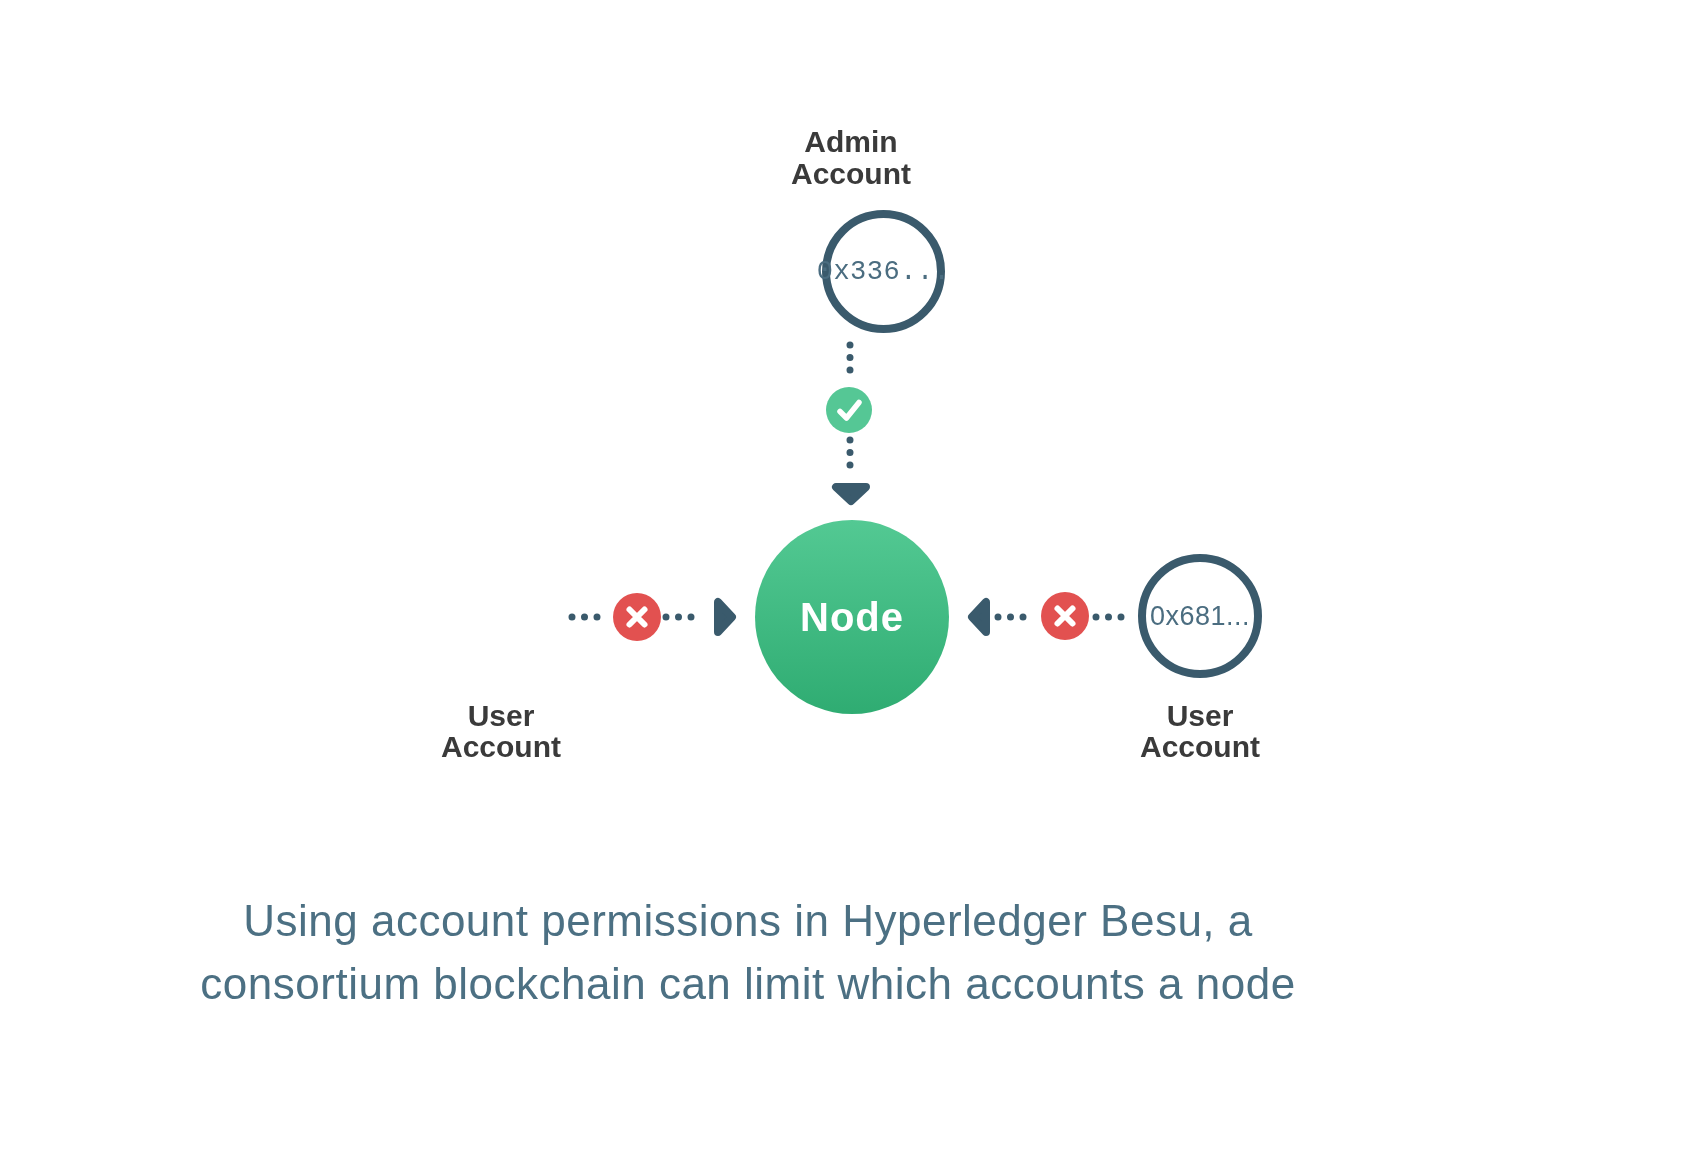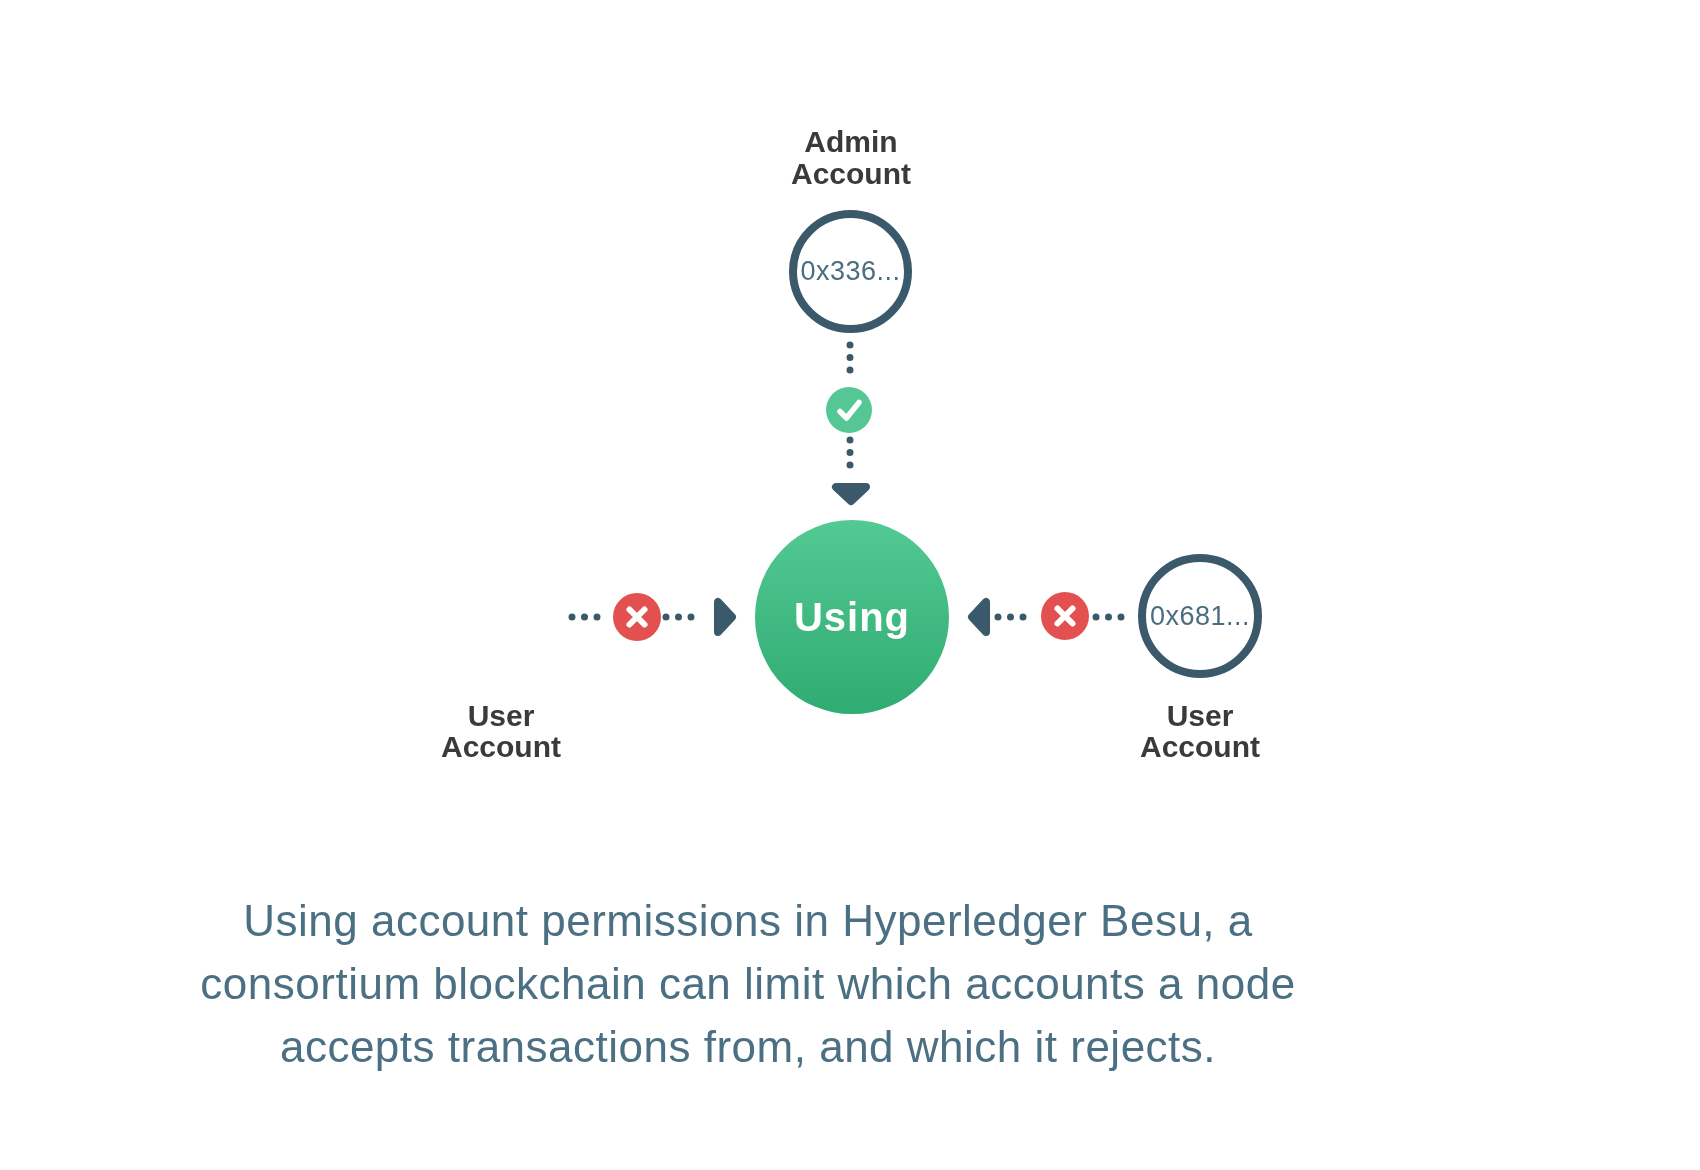--- a/index.html
+++ b/index.html
@@ -43,21 +43,21 @@
     border:8px solid var(--slate);
     border-radius:50%;
     display:flex;align-items:center;justify-content:center;
   }
   .addr{
     color:var(--address-text);
     font-size:27px;
     letter-spacing:0.5px;
     white-space:nowrap;
   }
-  .circle-admin{left:789px;top:210px;width:123px;height:123px;}
+  .circle-admin{left:822px;top:210px;width:123px;height:123px;font-family:Liberation Mono, monospace;}
   .circle-user-left{left:440px;top:556px;}
   .circle-user-right{left:1138px;top:554px;}
   .node-circle{
     position:absolute;z-index:2;
     left:755px;top:520px;
     width:194px;height:194px;
     border-radius:50%;
     background:linear-gradient(180deg,var(--green-node-top) 0%,var(--green-node-bottom) 100%);
     display:flex;align-items:center;justify-content:center;
   }
@@ -128,21 +128,21 @@
     <span class="addr">0x336...</span>
   </div>
 
   <div class="badge badge-check">
     <svg width="46" height="46" viewBox="0 0 46 46">
       <path d="M14 24.5 L20.5 31 L33 15.5" fill="none" stroke="#ffffff" stroke-width="5.5" stroke-linecap="round" stroke-linejoin="round"></path>
     </svg>
   </div>
 
   <div class="node-circle">
-    <span class="node-label">Using</span>
+    <span class="node-label">Node</span>
   </div>
 
   <div class="badge badge-x badge-x-left">
     <svg width="48" height="48" viewBox="0 0 48 48">
       <path d="M16.5 16.5 L31.5 31.5 M31.5 16.5 L16.5 31.5" fill="none" stroke="#ffffff" stroke-width="6" stroke-linecap="round"></path>
     </svg>
   </div>
   <div class="acct-label label-user-left">
     <div>User</div>
     <div>Account</div>
@@ -157,16 +157,15 @@
     </svg>
   </div>
   <div class="acct-label label-user-right">
     <div>User</div>
     <div>Account</div>
   </div>
 
   <div class="caption">
     <div>Using account permissions in Hyperledger Besu, a</div>
     <div>consortium blockchain can limit which accounts a node</div>
-    <div>accepts transactions from, and which it rejects.</div>
   </div>
 
 </div>
 
 </body></html>

